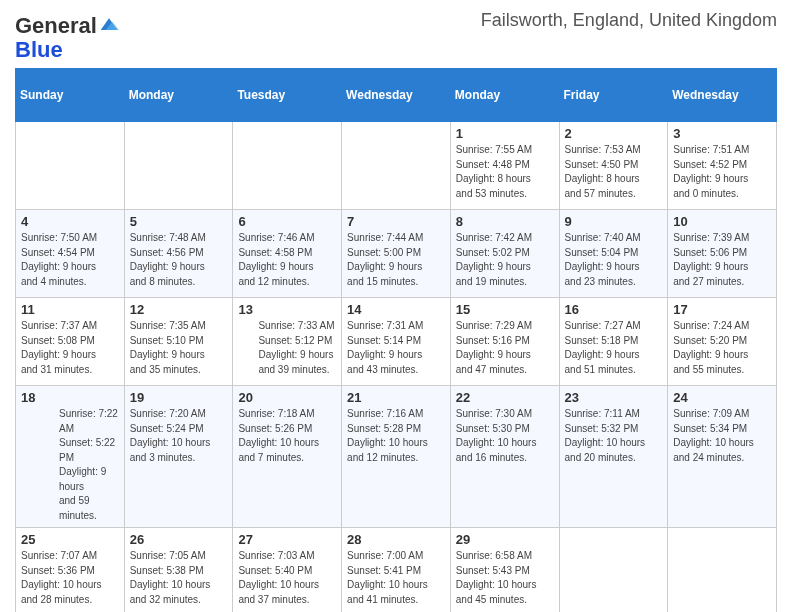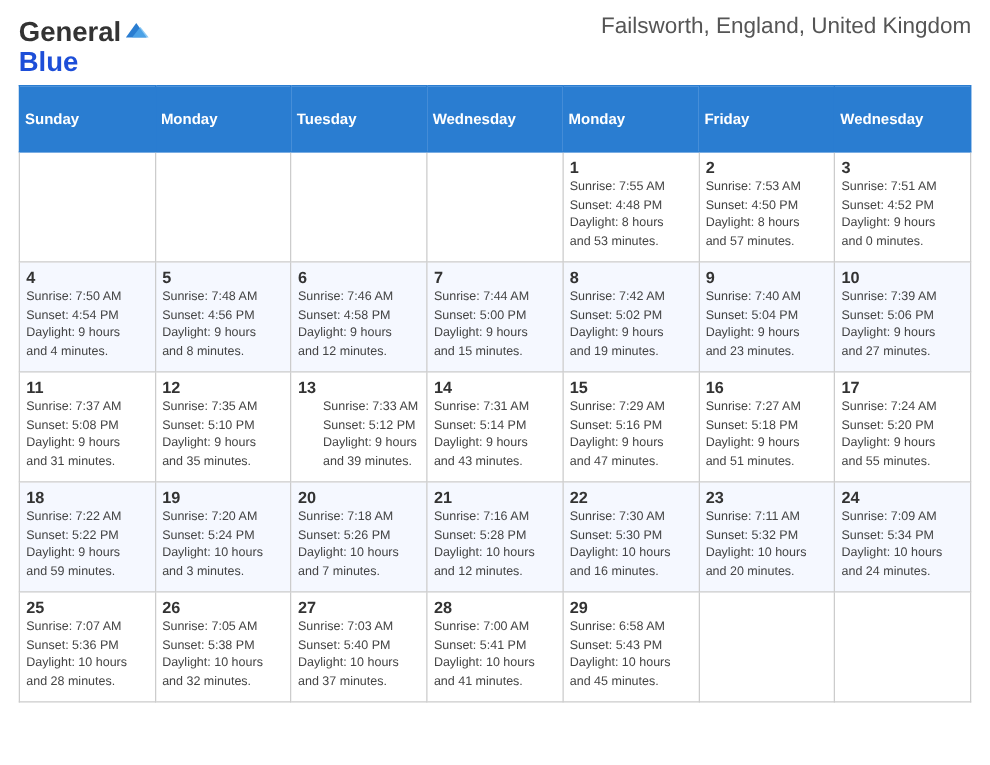--- a/index.html
+++ b/index.html
@@ -246,21 +246,21 @@
           <span class="day-number">17</span>
           <div class="day-info" style="white-space: pre-line;">Sunrise: 7:24 AM
 Sunset: 5:20 PM
 Daylight: 9 hours
 and 55 minutes.</div>
         </td>
       </tr>
       <tr>
         <td>
           <span class="day-number">18</span>
-          <div class="day-info" style="white-space: pre-line;">Sunrise: 7:22 AM
+          <div class="day-info" style="white-space: pre-line; margin-left: 38px;">Sunrise: 7:22 AM
 Sunset: 5:22 PM
 Daylight: 9 hours
 and 59 minutes.</div>
         </td>
         <td>
           <span class="day-number">19</span>
           <div class="day-info" style="white-space: pre-line;">Sunrise: 7:20 AM
 Sunset: 5:24 PM
 Daylight: 10 hours
 and 3 minutes.</div>

